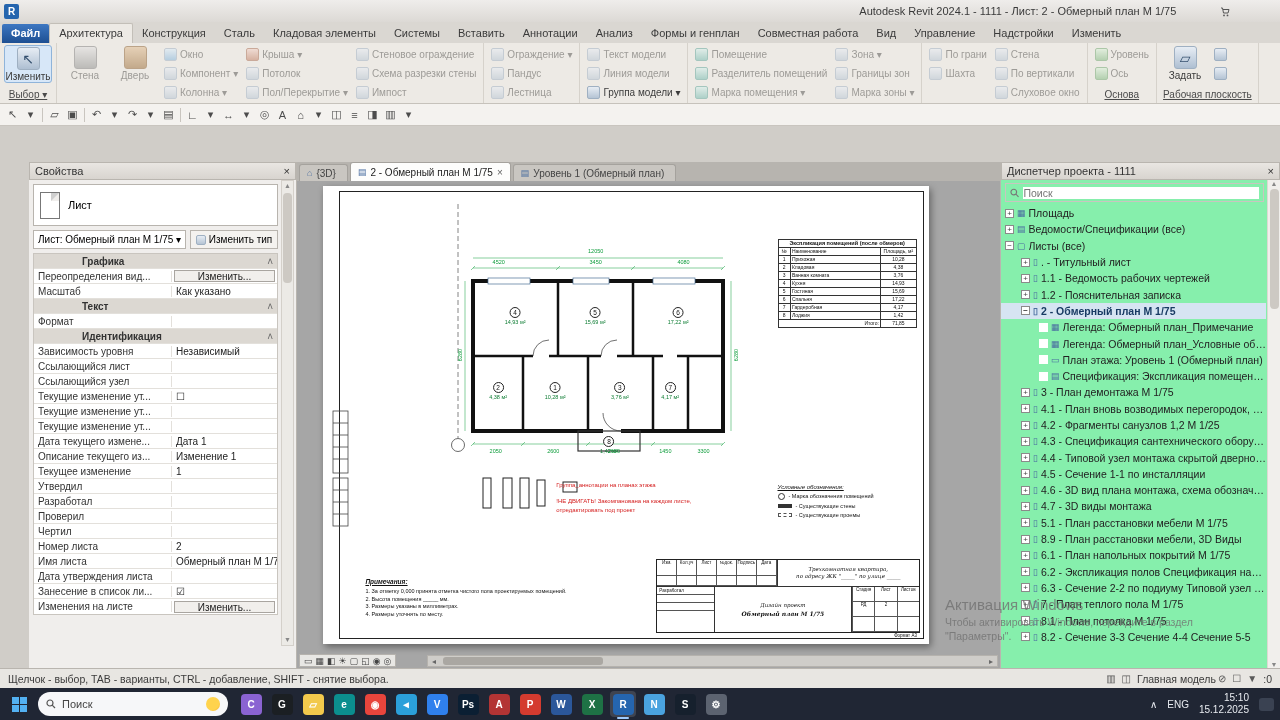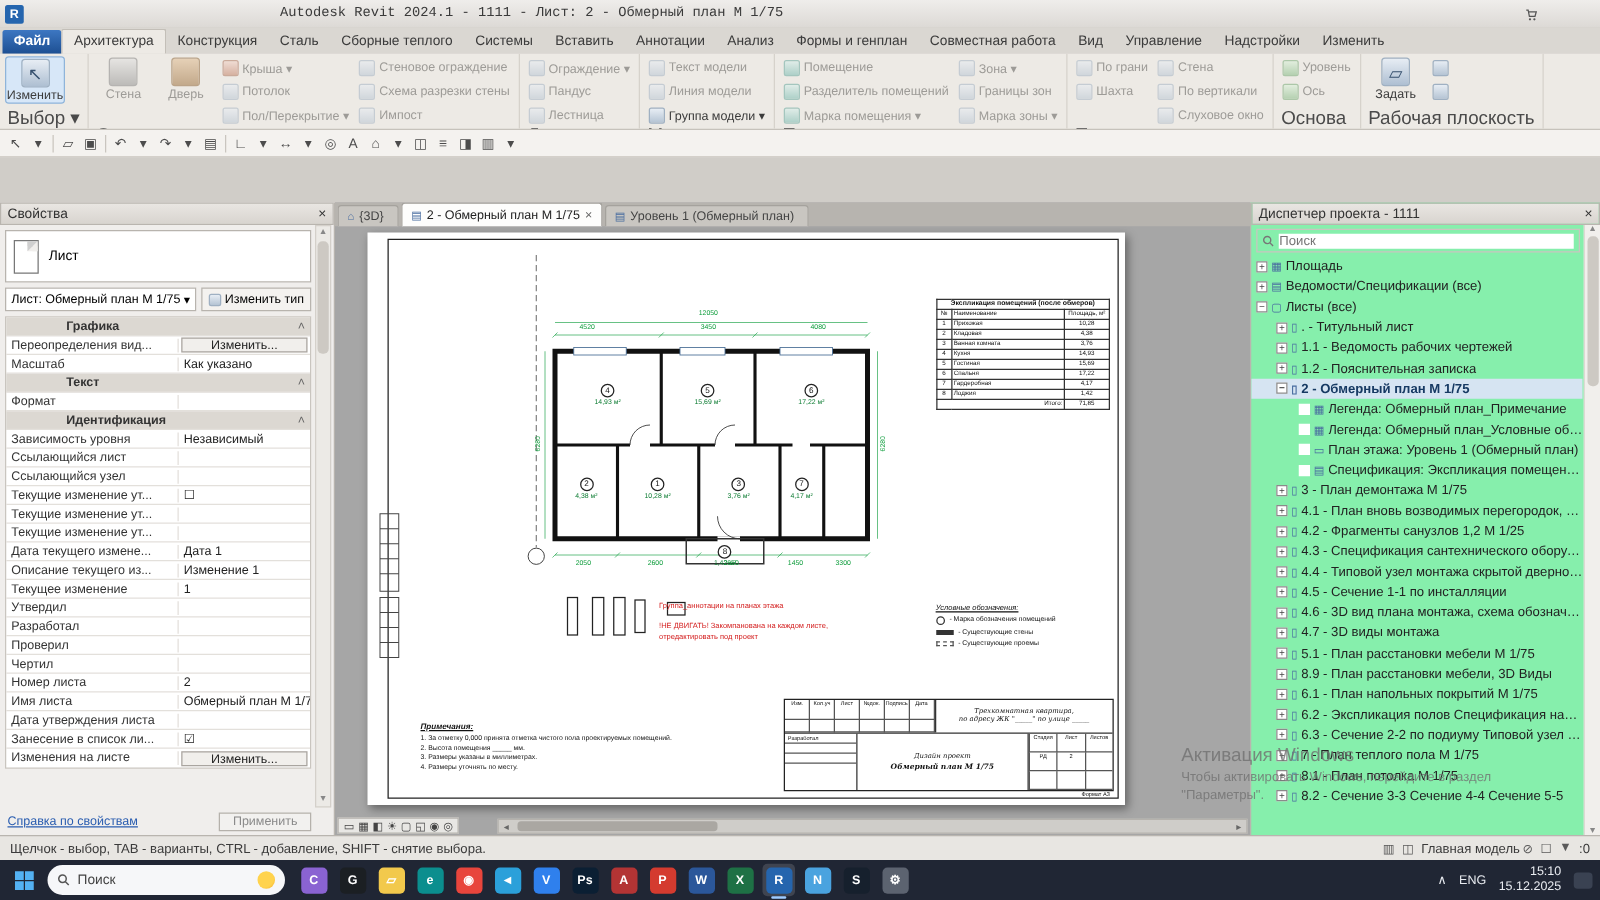--- a/index.html
+++ b/index.html
@@ -4,38 +4,38 @@
 <style>
   * { margin:0; padding:0; box-sizing:border-box; }
   html,body { width:1280px; height:720px; overflow:hidden; font-family:"Liberation Sans",sans-serif; }
   .app { width:1280px; height:720px; display:flex; flex-direction:column; background:#d0cdc8; position:relative; }
   .nowrap { white-space:nowrap; overflow:hidden; }
 
   
   .titlebar { height:22px; background:linear-gradient(#efedeb,#dcd9d5); display:flex; align-items:center; padding:0 4px; font-size:11px; color:#333; flex:none; }
   .tb-left { display:flex; align-items:center; gap:4px; width:220px; }
   .applogo { width:15px; height:15px; background:#2565ae; color:#fff; font-weight:bold; font-size:10px; text-align:center; line-height:15px; border-radius:2px; }
-  .tb-title { flex:1; text-align:left; color:#3a3a3a; white-space:nowrap; overflow:hidden;font-family:Liberation Mono, monospace; }
+  .tb-title { flex:1; text-align:right; color:#3a3a3a; white-space:nowrap; overflow:hidden; }
   .tb-right { display:flex; align-items:center; gap:8px; padding-right:2px;flex-direction:column; }
   .tb-ic { width:14px; height:14px; display:inline-flex; align-items:center; justify-content:center; color:#555; }
   .signin { display:flex; align-items:center; gap:3px; color:#444; }
   .winbtns { display:flex; gap:6px; margin-left:8px; color:#444; font-size:11px; }
   .winbtns span { width:14px; text-align:center; }
 
   
   .ribtabs { height:21px; background:#dad7d2; display:flex; align-items:flex-end; padding-left:2px; flex:none; }
   .rtab { font-size:11px; padding:3px 9px 4px; color:#3b3b3b; cursor:default; white-space:nowrap; }
   .rtab[data-kind="file"] { background:linear-gradient(#3d77c2,#1d4f92); color:#fff; font-weight:bold; border-radius:2px 2px 0 0; }
   .rtab[data-kind="active"] { background:#edeae5; border:1px solid #c3bfb8; border-bottom:none; border-radius:2px 2px 0 0; }
 
   
   .ribbon { height:61px; background:#edeae5; border-bottom:1px solid #c6c2bb; display:flex; flex:none; overflow:hidden; }
   .rpanel { display:flex; flex-direction:column; border-right:1px solid #d6d2cb; flex:none; }
   .rtools { flex:1; display:flex; gap:2px; padding:2px 4px 0; align-items:flex-start; }
-  .rpanel-title { height:15px; font-size:15px; color:#4a4a4a; line-height:14px; white-space:nowrap; padding:0 6px; }
+  .rpanel-title { height:15px; font-size:10px; color:#4a4a4a; text-align:center; line-height:14px; white-space:nowrap; padding:0 6px;text-decoration:underline; }
   .tool-big { width:48px; display:flex; flex-direction:column; align-items:center; gap:1px; padding-top:1px; font-size:10px; color:#3b3b3b; text-align:center; }
   .tool-big .tlbl { white-space:nowrap; }
   .bigicon { width:23px; height:23px; border-radius:3px; background:linear-gradient(#e7edf4,#aebfd2); border:1px solid #9fb0c2; display:flex; align-items:center; justify-content:center; font-size:14px; color:#35506e; }
   .tool-big.sel { background:#d7e7f8; border:1px solid #8fb4da; border-radius:3px; }
   .tcol { display:flex; flex-direction:column; }
   .tool-sm { display:flex; align-items:center; gap:3px; height:19px; font-size:10px; padding:0 3px; white-space:nowrap; color:#3b3b3b; }
   .smicon { width:13px; height:13px; border-radius:2px; background:linear-gradient(#e7edf4,#b5c4d4); border:1px solid #9fb0c2; flex:none; }
   .dis { color:#9d9b97; }
   .dis .smicon,.dis .bigicon { opacity:.5; }
   .i-wall { background:linear-gradient(#e0e0e0,#8d8d8d); border-color:#7e7e7e; }
@@ -47,21 +47,21 @@
 
   
   .qtoolbar { height:22px; background:#f4f2ef; border-bottom:1px solid #c9c5bf; display:flex; align-items:center; padding:0 4px; gap:1px; flex:none; }
   .qt-ic { min-width:17px; height:18px; display:inline-flex; align-items:center; justify-content:center; font-size:11px; color:#4c4c4c; }
   .qt-ic[data-kind="sep"] { min-width:5px; }
   .qt-ic[data-kind="sep"]::before { content:""; width:1px; height:14px; background:#c9c5bf; }
 
   .gapband { height:36px; background:#d0cdc8; flex:none; }
 
   
-  .workspace { height:506px; display:flex; flex:none; }
+  .workspace { height:506px; display:flex; flex:none;margin-left:29px; }
   .panel-header { height:18px; background:linear-gradient(#e9e6e2,#d8d4cf); border:1px solid #b9b5af; display:flex; align-items:center; font-size:11px; color:#333; padding:0 5px; justify-content:space-between; flex:none; }
 
   
   .props { width:268px; background:#f0eeec; border-right:1px solid #b9b5af; display:flex; flex-direction:column; position:relative; }
   .typebox-wrap { padding:4px 18px 2px 4px; }
   .typebox { background:#fff; border:1px solid #b8b4ae; height:42px; display:flex; align-items:center; gap:8px; padding:0 6px; }
   .sheeticon { width:20px; height:27px; background:#fff; border:1px solid #777; position:relative; }
   .sheeticon::after { content:""; position:absolute; right:0; top:0; border:4px solid; border-color:#cfcfcf #f0eeec #f0eeec #cfcfcf; }
   .combo-row { display:flex; gap:4px; padding:2px 18px 4px 4px; }
   .combo { flex:1; background:#fff; border:1px solid #b8b4ae; height:19px; font-size:10px; display:flex; align-items:center; padding:0 4px; justify-content:space-between; white-space:nowrap; overflow:hidden; }
@@ -223,21 +223,21 @@
   <div class="ribtabs">
 
       <div class="rtab" data-kind="file"><span>Файл</span></div>
 
       <div class="rtab" data-kind="active"><span>Архитектура</span></div>
 
       <div class="rtab"><span>Конструкция</span></div>
 
       <div class="rtab"><span>Сталь</span></div>
 
-      <div class="rtab"><span>Сборные теплого</span></div>
+      <div class="rtab"><span>Кладовая элементы</span></div>
 
       <div class="rtab"><span>Системы</span></div>
 
       <div class="rtab"><span>Вставить</span></div>
 
       <div class="rtab"><span>Аннотации</span></div>
 
       <div class="rtab"><span>Анализ</span></div>
 
       <div class="rtab"><span>Формы и генплан</span></div>
@@ -269,20 +269,34 @@
         <div class="tool-big dis">
             <span class="bigicon i-wall"></span>
             <span class="tlbl">Стена</span>
           </div>
         <div class="tool-big dis">
             <span class="bigicon i-door"></span>
             <span class="tlbl">Дверь</span>
           </div>
         <div class="tcol">
           <div class="tool-sm dis">
+              <span class="smicon i-window"></span>
+              <span>Окно</span>
+            </div>
+          <div class="tool-sm dis">
+              <span class="smicon"></span>
+              <span>Компонент ▾</span>
+            </div>
+          <div class="tool-sm dis">
+              <span class="smicon"></span>
+              <span>Колонна ▾</span>
+            </div>
+        </div>
+        <div class="tcol">
+          <div class="tool-sm dis">
               <span class="smicon i-roof"></span>
               <span>Крыша ▾</span>
             </div>
           <div class="tool-sm dis">
               <span class="smicon"></span>
               <span>Потолок</span>
             </div>
           <div class="tool-sm dis">
               <span class="smicon"></span>
               <span>Пол/Перекрытие ▾</span>
@@ -638,24 +652,20 @@
           <div class="prop-row" data-kind="check">
             <span class="prop-label">Занесение в список ли...</span>
             <span class="prop-value">☑</span>
           </div>
 
           <div class="prop-row" data-kind="button">
             <span class="prop-label">Изменения на листе</span>
             <span class="prop-value">Изменить...</span>
           </div>
         </div>
-      <div class="props-bottom">
-        <span class="help-link">Справка по свойствам</span>
-        <span class="apply-btn">Применить</span>
-      </div>
       <div class="vscroll">
         <span class="arr">▲</span>
           <div class="vthumb"></div>
           <span class="sp"></span>
           <span class="arr">▼</span>
       </div>
     </div>
 
     <div class="draw">
       <div class="viewtabs">

